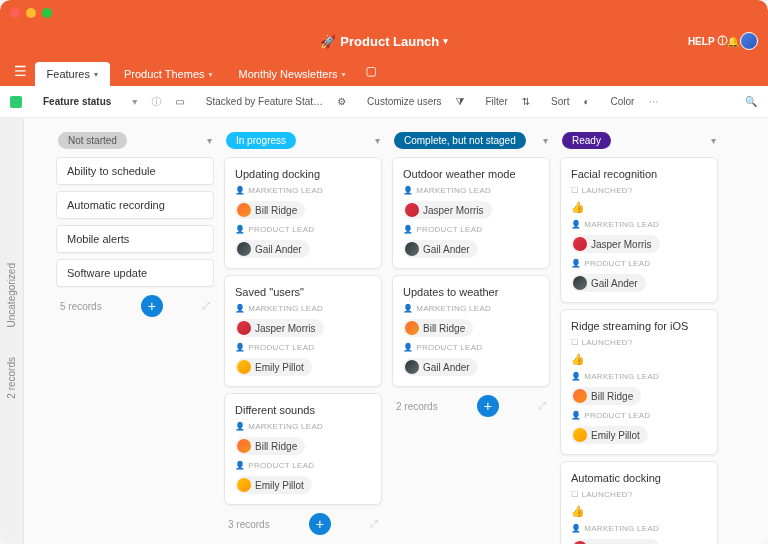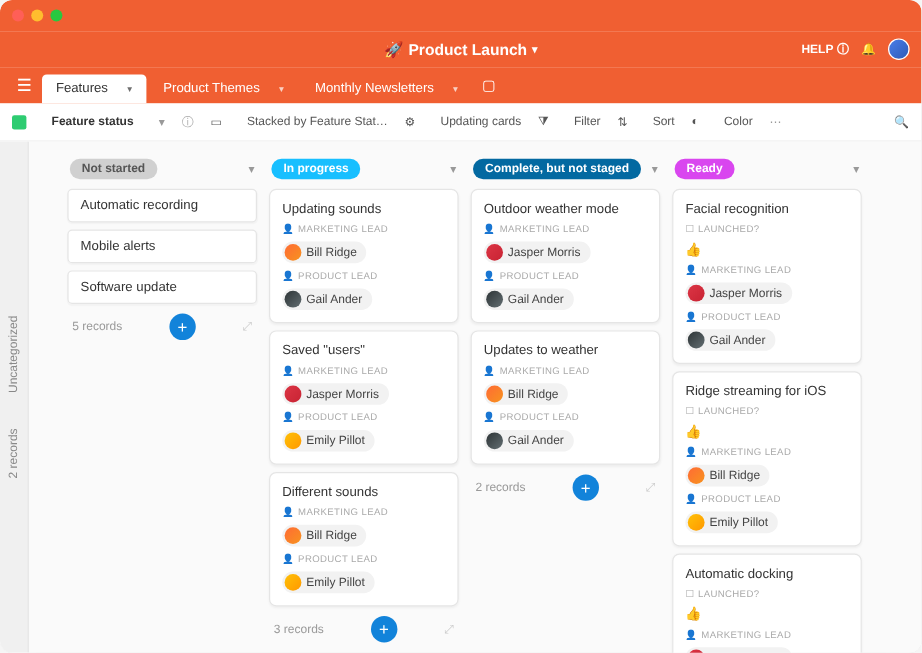--- a/index.html
+++ b/index.html
@@ -4,45 +4,45 @@
 <style>
 *{box-sizing:border-box;margin:0;padding:0;font-family:-apple-system,BlinkMacSystemFont,"Segoe UI",sans-serif}
 body{background:#f5f5f5;width:768px;height:544px;overflow:hidden;font-size:11px;border-radius:10px}
 .window{width:768px;height:544px;background:#fff;border-radius:10px;overflow:hidden;display:flex;flex-direction:column;box-shadow:0 8px 40px rgba(0,0,0,.15)}
 .titlebar{background:#f05f32;height:26px;display:flex;align-items:center;padding:0 10px;position:relative}
 .traffic{display:flex;gap:6px}
 .tlight{width:10px;height:10px;border-radius:50%}
 .tl-r{background:#ff5f57}.tl-y{background:#ffbd2e}.tl-g{background:#28c840}
 .header{background:#f05f32;height:30px;display:flex;align-items:center;justify-content:center;color:#fff;font-weight:600;font-size:13px;position:relative}
 .header-title{display:flex;align-items:center;gap:4px}
-.header-right{position:absolute;right:10px;display:flex;align-items:center;gap:10px;font-size:10px}
+.header-right{position:absolute;right:10px;display:flex;align-items:center;font-size:10px}
 .help{display:flex;align-items:center;gap:3px}
 .avatar-sm{width:18px;height:18px;border-radius:50%;background:linear-gradient(135deg,#4a7de8,#2d5bb8);border:1px solid #fff}
 .tabbar{background:#f05f32;height:30px;display:flex;align-items:end;padding:0 8px;gap:2px;position:relative}
 .menu-ic{color:#fff;padding:0 6px;font-size:14px;cursor:pointer;align-self:center}
-.tab{padding:6px 12px;font-size:11px;color:#fff;cursor:pointer;border-radius:4px 4px 0 0;display:flex;align-items:center;gap:16px}
+.tab{padding:6px 12px;font-size:11px;color:#fff;cursor:pointer;border-radius:4px 4px 0 0;display:flex;align-items:center;gap:4px}
 .tab.active{background:#fff;color:#333}
 .tab-plus{color:#fff;padding:4px 6px;font-size:12px;cursor:pointer;align-self:center}
 .tabbar-right{position:absolute;right:10px;display:flex;align-items:center;gap:8px;color:#fff;font-size:10px}
 .share-btn{background:#fff;color:#f05f32;padding:2px 10px;border-radius:10px;font-weight:700;font-size:9px}
 .toolbar{height:32px;border-bottom:1px solid #eee;display:flex;align-items:center;padding:0 10px;gap:14px;font-size:10px;color:#555}
 .tb-item{display:flex;align-items:flex-start;gap:21px;cursor:pointer}
 .grid-ic{width:12px;height:12px;background:linear-gradient(#2ecc71,#2ecc71);border-radius:2px}
 .tb-strong{font-weight:600;color:#333}
 .content{flex:1;display:flex;overflow:hidden;background:#fafafa}
 .sidebar{width:24px;background:#f0f0f0;display:flex;flex-direction:column;align-items:center;justify-content:center;gap:30px;border-right:1px solid #e5e5e5}
 .sb-txt{writing-mode:vertical-rl;transform:rotate(180deg);font-size:10px;color:#888}
 .board{flex:1;display:flex;gap:10px;padding:14px 14px 14px 32px;overflow-x:auto}
 .col{width:158px;flex-shrink:0;display:flex;flex-direction:column}
 .col-head{display:flex;align-items:center;justify-content:space-between;margin-bottom:8px;padding:0 2px}
-.pill{padding:3px 10px;border-radius:10px;font-size:10px;font-weight:700;color:#fff}
+.pill{padding:3px 10px;border-radius:10px;font-size:10px;font-weight:400;color:#fff}
 .pill.gray{background:#d0d0d0;color:#555}
 .pill.blue{background:#18bfff}
 .pill.orange{background:#0369a1}
-.pill.green{background:#d946ef}
+.pill.green{background:#4c1d95}
 .chev{color:#999;font-size:10px;cursor:pointer}
 .cards{display:flex;flex-direction:column;gap:6px}
 .card-sm{background:#fff;border:1px solid #e5e5e5;border-radius:4px;padding:7px 10px;font-size:11px;color:#333;cursor:pointer;box-shadow:0 1px 1px rgba(0,0,0,.03)}
 .card{background:#fff;border:1px solid #e5e5e5;border-radius:6px;padding:10px;font-size:11px;color:#333;box-shadow:0 1px 2px rgba(0,0,0,.05);display:flex;flex-direction:column;gap:6px}
 .card-title{font-weight:500}
 .fld-lbl{font-size:8px;color:#aaa;text-transform:uppercase;letter-spacing:.3px;display:flex;align-items:center;gap:3px}
 .person{display:flex;align-items:center;gap:5px}
 .pchip{background:#f2f2f2;border-radius:10px;padding:2px 8px 2px 2px;display:flex;align-items:center;gap:4px;font-size:10px;color:#444}
 .pav{width:14px;height:14px;border-radius:50%}
 .p1{background:linear-gradient(135deg,#ff6b35,#f7931e)}
@@ -108,21 +108,21 @@
       <span class="tb-strong">Feature status</span>
       <span style="color:#999">▾</span>
     </div>
     <span style="color:#aaa">ⓘ</span>
     <div class="tb-item">
         <span>▭</span>
         <span>Stacked by Feature Stat…</span>
       </div>
     <div class="tb-item">
         <span>⚙</span>
-        <span>Updating cards</span>
+        <span>Customize users</span>
       </div>
     <div class="tb-item">
         <span>⧩</span>
         <span>Filter</span>
       </div>
     <div class="tb-item">
         <span>⇅</span>
         <span>Sort</span>
       </div>
     <div class="tb-item">
@@ -138,38 +138,39 @@
       <span class="sb-txt">Uncategorized</span>
       <span class="sb-txt">2 records</span>
     </div>
     <div class="board" id="board">
         <div class="col">
           <div class="col-head">
             <span class="pill gray">Not started</span>
             <span class="chev">▾</span>
           </div>
           <div class="cards">
+            <div class="card-sm">Ability to schedule</div>
             <div class="card-sm">Automatic recording</div>
             <div class="card-sm">Mobile alerts</div>
             <div class="card-sm">Software update</div>
           </div>
           <div class="col-foot">
             <span>5 records</span>
             <span class="add-btn">+</span>
             <span class="expand-ic">⤢</span>
           </div>
         </div>
         <div class="col">
           <div class="col-head">
             <span class="pill blue">In progress</span>
             <span class="chev">▾</span>
           </div>
           <div class="cards">
             <div class="card">
-              <div class="card-title">Updating sounds</div>
+              <div class="card-title">Updating docking</div>
               <div class="fld-lbl"><span>👤</span>MARKETING LEAD</div>
               <div class="person">
                 <span class="pchip">
                   <span class="pav p1"></span>
                   <span>Bill Ridge</span>
                 </span>
               </div>
               <div class="fld-lbl"><span>👤</span>PRODUCT LEAD</div>
               <div class="person">
                 <span class="pchip">

